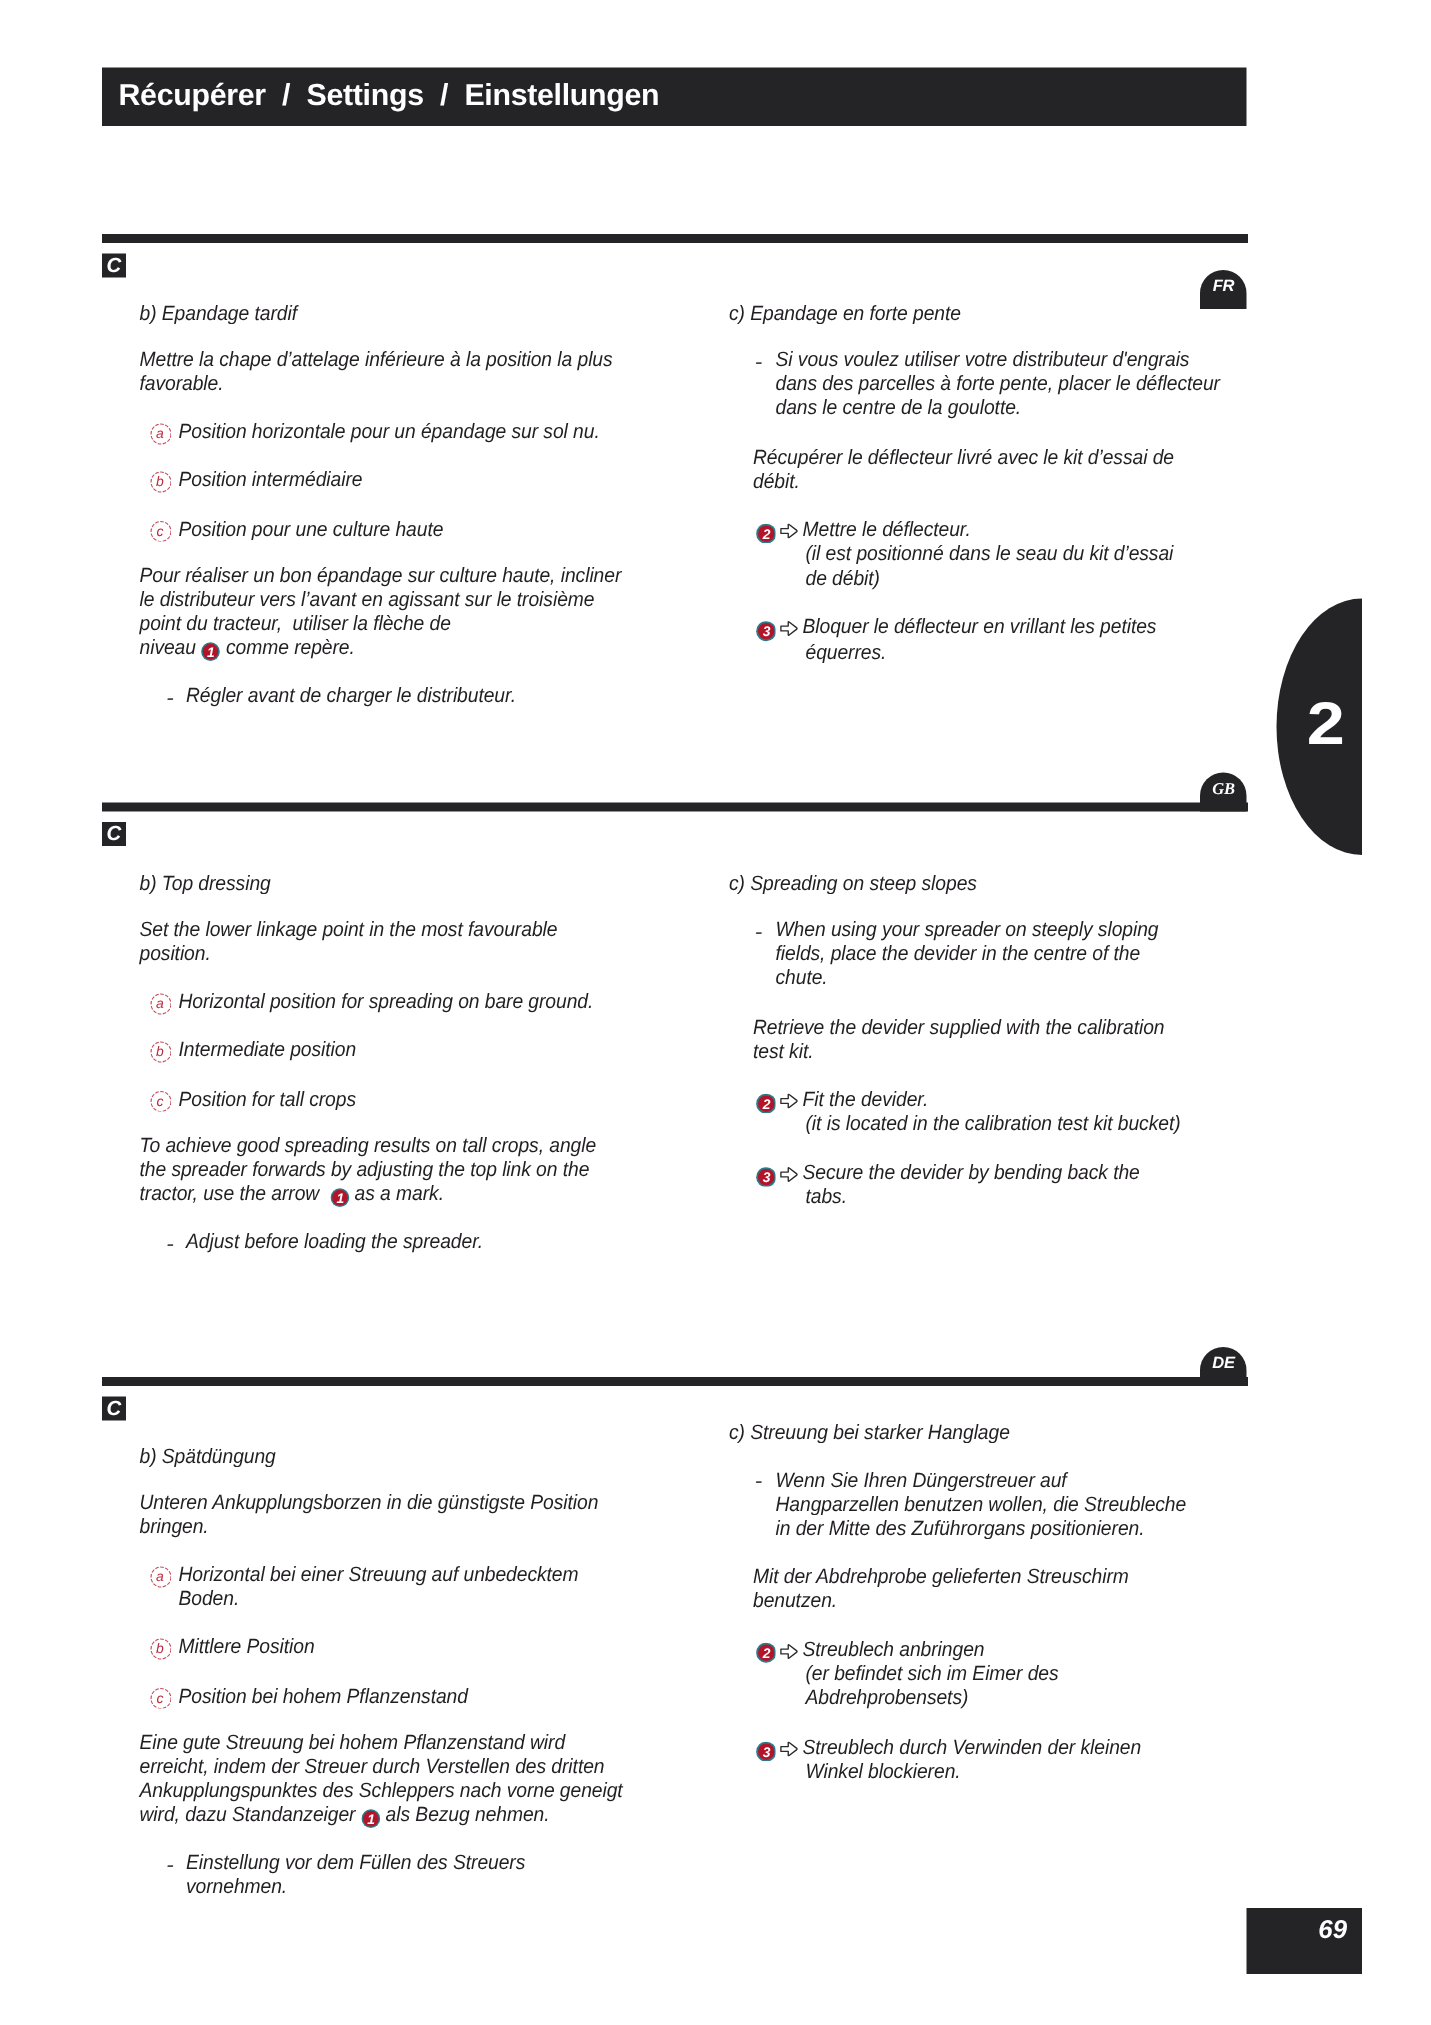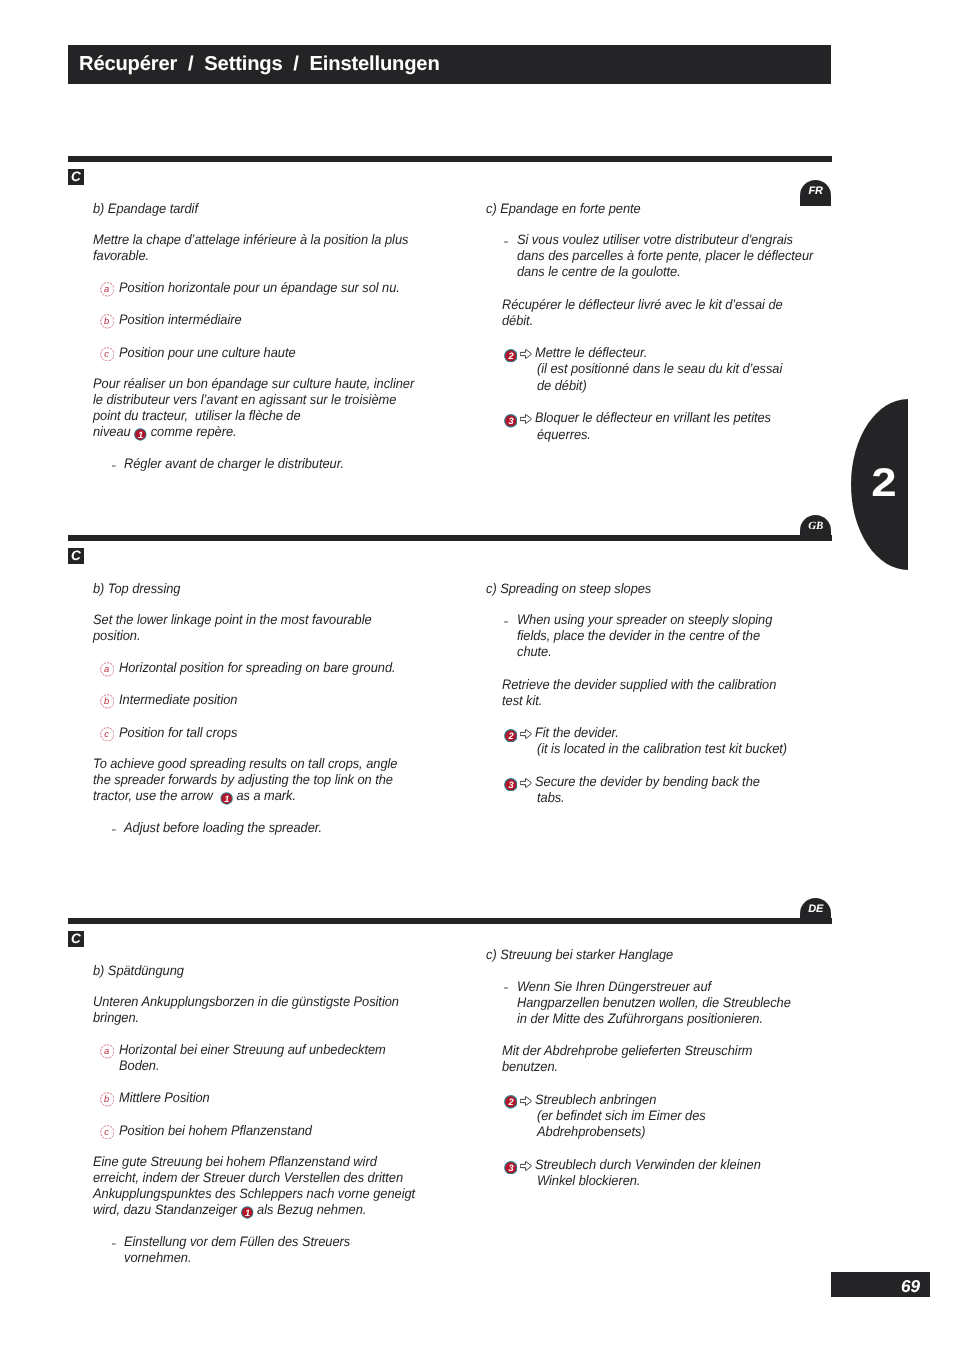--- a/index.html
+++ b/index.html
@@ -42,21 +42,21 @@
         transform:scaleX(1.0661);transform-origin:50% 50%;}
 
   
   .chaptab{position:absolute;left:851px;top:399px;width:57px;height:171px;
            background:#242326;border-top-left-radius:57px 85.5px;border-bottom-left-radius:57px 85.5px;}
   .chaptab span{position:absolute;left:0;width:63px;top:0;height:171px;line-height:169px;
                 text-align:center;color:#ffffff;font-weight:bold;font-size:40px;
                 transform:scaleX(1.14) translateX(1.3px);transform-origin:51% 50%;}
 
   
-  .pagenum{position:absolute;left:831px;top:1272px;width:77px;height:25px;background:#242326;padding-left:22px;}
+  .pagenum{position:absolute;left:831px;top:1272px;width:77px;height:44px;background:#242326;}
   .pagenum span{position:absolute;right:10px;top:0;height:32px;line-height:29px;
                 color:#ffffff;font-style:italic;font-weight:bold;font-size:17.2px;}
 </style>
 </head>
 <body>
 
 <div class="page">
 
   <div class="titlebar">
     <span class="title">Récupérer  /  Settings  /  Einstellungen</span>

